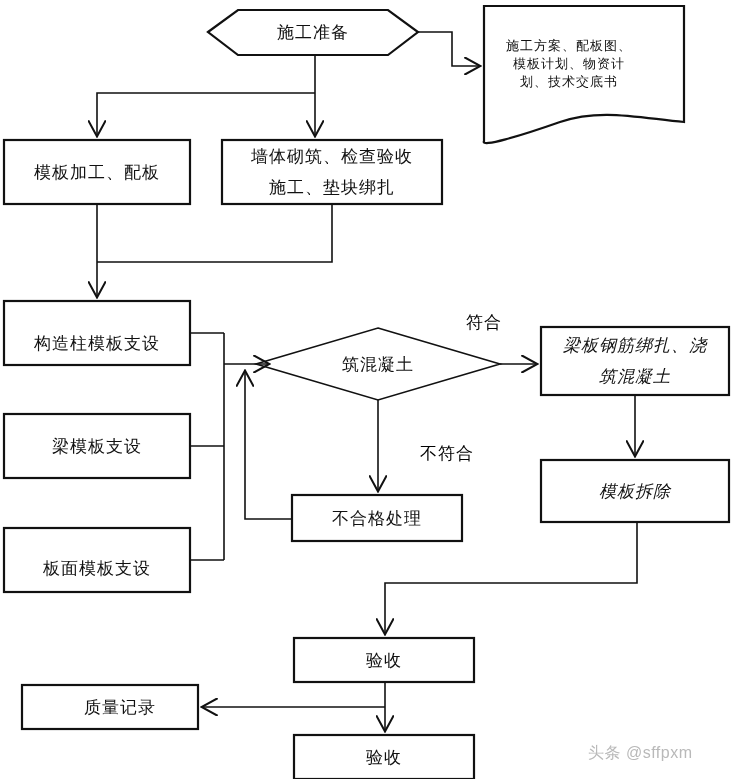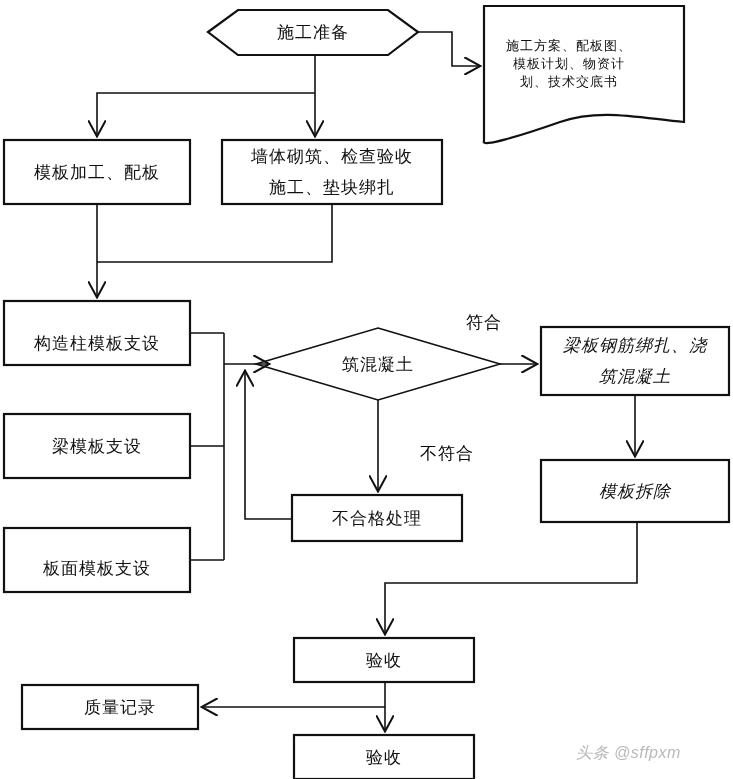--- a/index.html
+++ b/index.html
@@ -163,15 +163,15 @@
   <div class="node-label" style="left:294px; top:638px; width:180px; height:44px;">验收</div>
 
   <div class="node-label" style="left:294px; top:735px; width:180px; height:44px;">验收</div>
 
   <div class="node-label" style="left:22px; top:685px; width:196px; height:44px;">质量记录</div>
 
   <div class="edge-label" style="left:466px; top:311px;">符合</div>
 
   <div class="edge-label" style="left:420px; top:442px;">不符合</div>
 
-  <div class="watermark" style="left:576px; top:743px;font-style:italic;">头条 @sffpxm</div>
+  <div class="watermark" style="left:588px; top:743px;">头条 @sffpxm</div>
 
 </div>
 
 </body></html>

